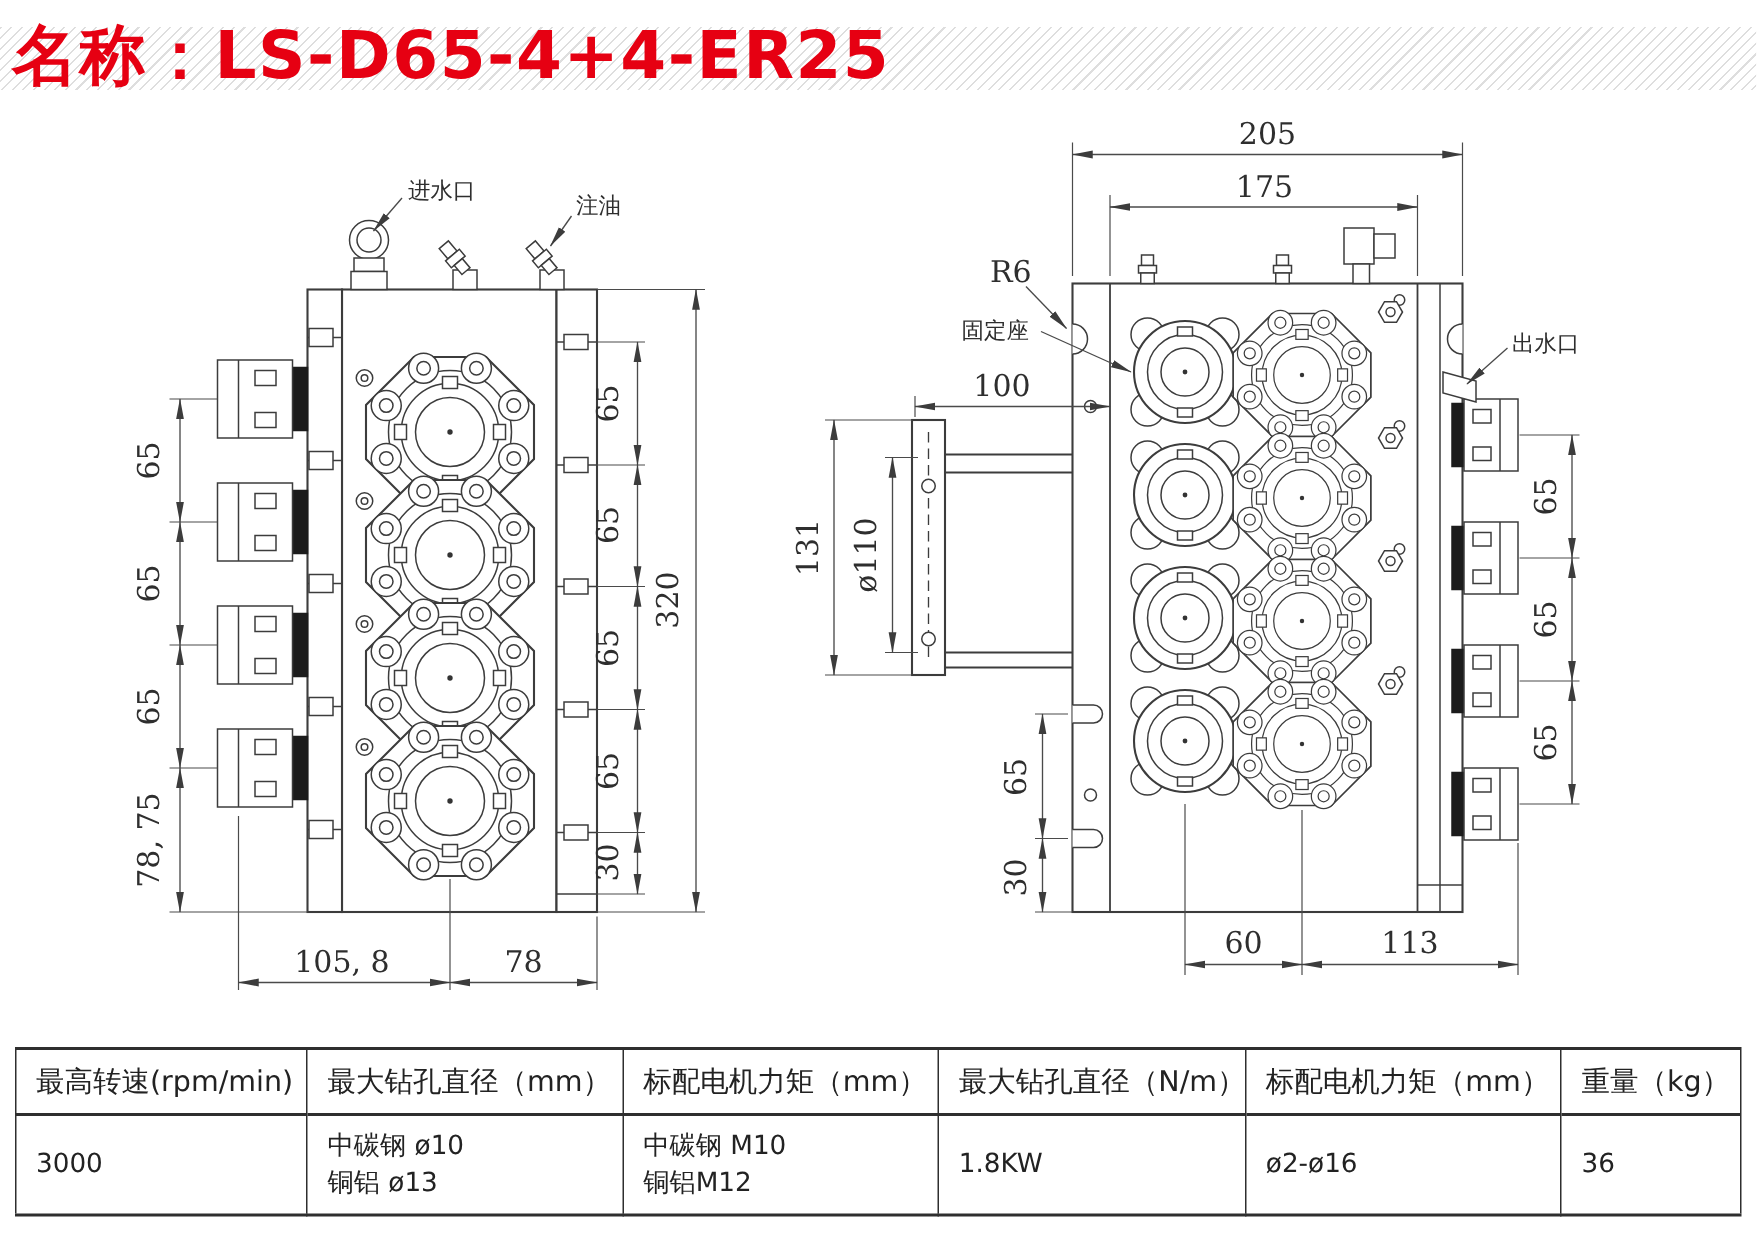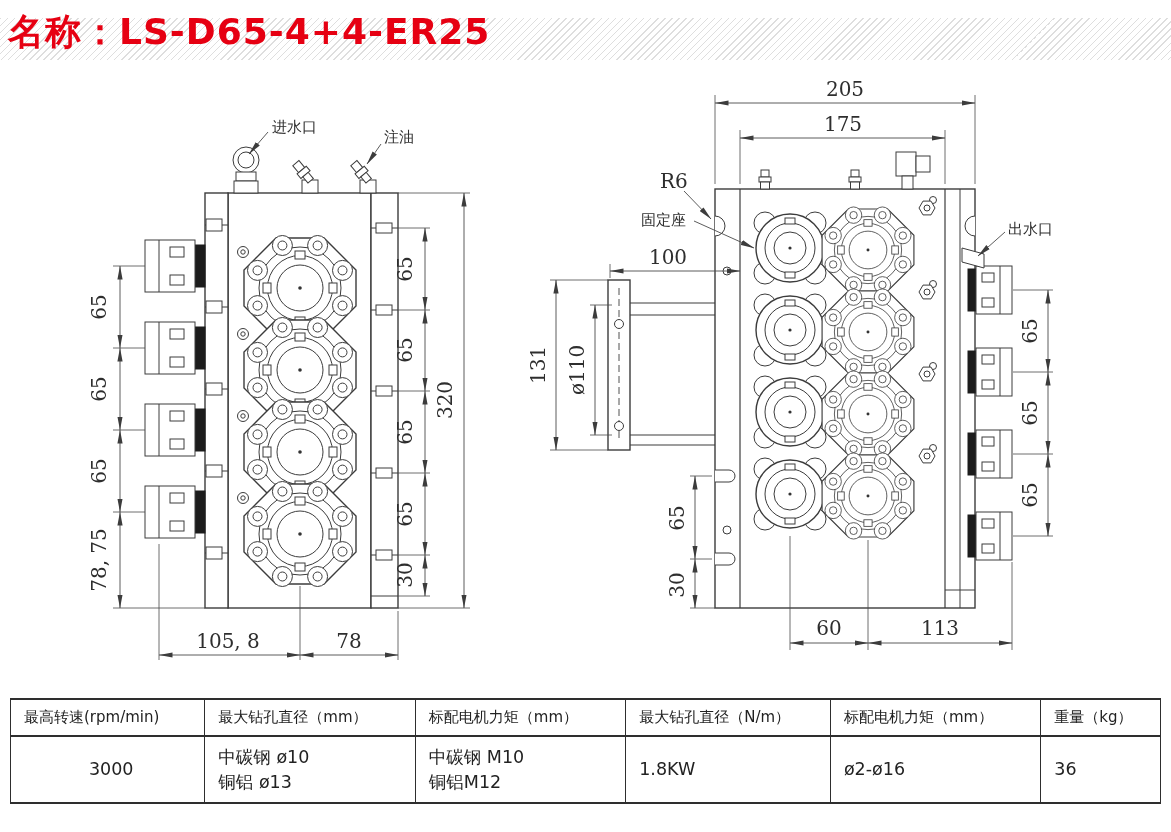--- a/index.html
+++ b/index.html
@@ -3,42 +3,42 @@
 <meta charset="utf-8">
 <style>
   html,body{margin:0;padding:0;background:#fff;}
   .sheet{position:relative;width:1171px;height:832px;background:#fff;overflow:hidden;
          font-family:"DejaVu Sans",sans-serif;color:#222;}
   
   .title-wrap{position:absolute;left:0;top:0;width:100%;height:70px;}
   .hatch-band{position:absolute;left:0;right:0;top:18px;height:42px;
               background:repeating-linear-gradient(135deg,#dedede 0 1px,transparent 1px 5px);}
   .page-title{position:absolute;left:8px;top:8px;margin:0;z-index:2;
-              font-size:36px;font-weight:800;letter-spacing:1px;
+              font-size:44px;font-weight:800;letter-spacing:1px;
               font-family:"DejaVu Sans",sans-serif;}
   
   .drawing{position:absolute;left:0;top:68px;width:1171px;height:622px;}
   svg text{font-family:"DejaVu Serif",serif;fill:#2e2e2e;}
   .dimtxt{font-size:20px;}
   .cntxt{font-size:15px;}
   .ln{stroke:#3c3c3c;fill:none;}
   .body{stroke:#3c3c3c;stroke-width:1.4;fill:#fff;}
   .det{stroke:#3c3c3c;stroke-width:1;fill:#fff;}
   .dim{stroke:#4a4a4a;stroke-width:0.9;fill:none;}
   .ext{stroke:#4a4a4a;stroke-width:0.8;fill:none;}
   .dark{fill:#1c1c1c;stroke:#1c1c1c;}
   
   .spec-wrap{position:absolute;left:10px;right:10px;top:698px;}
   table.spec{width:100%;border-collapse:collapse;table-layout:fixed;
              border-top:2.5px solid #2e2e2e;border-bottom:2.5px solid #2e2e2e;}
-  table.spec th{border-bottom:2px solid #2e2e2e;font-weight:500;font-size:15px;
+  table.spec th{border-bottom:2px solid #2e2e2e;font-weight:500;font-size:19px;
                 text-align:left;padding:8px 6px 8px 13px;white-space:nowrap;}
   table.spec td{font-size:17.5px;padding:8px 6px 8px 13px;vertical-align:middle;line-height:1.4;}
   table.spec th,table.spec td{border-left:1.4px solid #2e2e2e;border-right:1.4px solid #2e2e2e;}
-  td.center{text-align:center;}
+  td.center{}
 </style>
 </head>
 <body>
 
 <div class="sheet">
 
   <div class="title-wrap">
     <div class="hatch-band"></div>
     <h1 class="page-title" id="titleEl" style="color: rgb(230, 0, 18);">名称：LS-D65-4+4-ER25</h1>
   </div>

